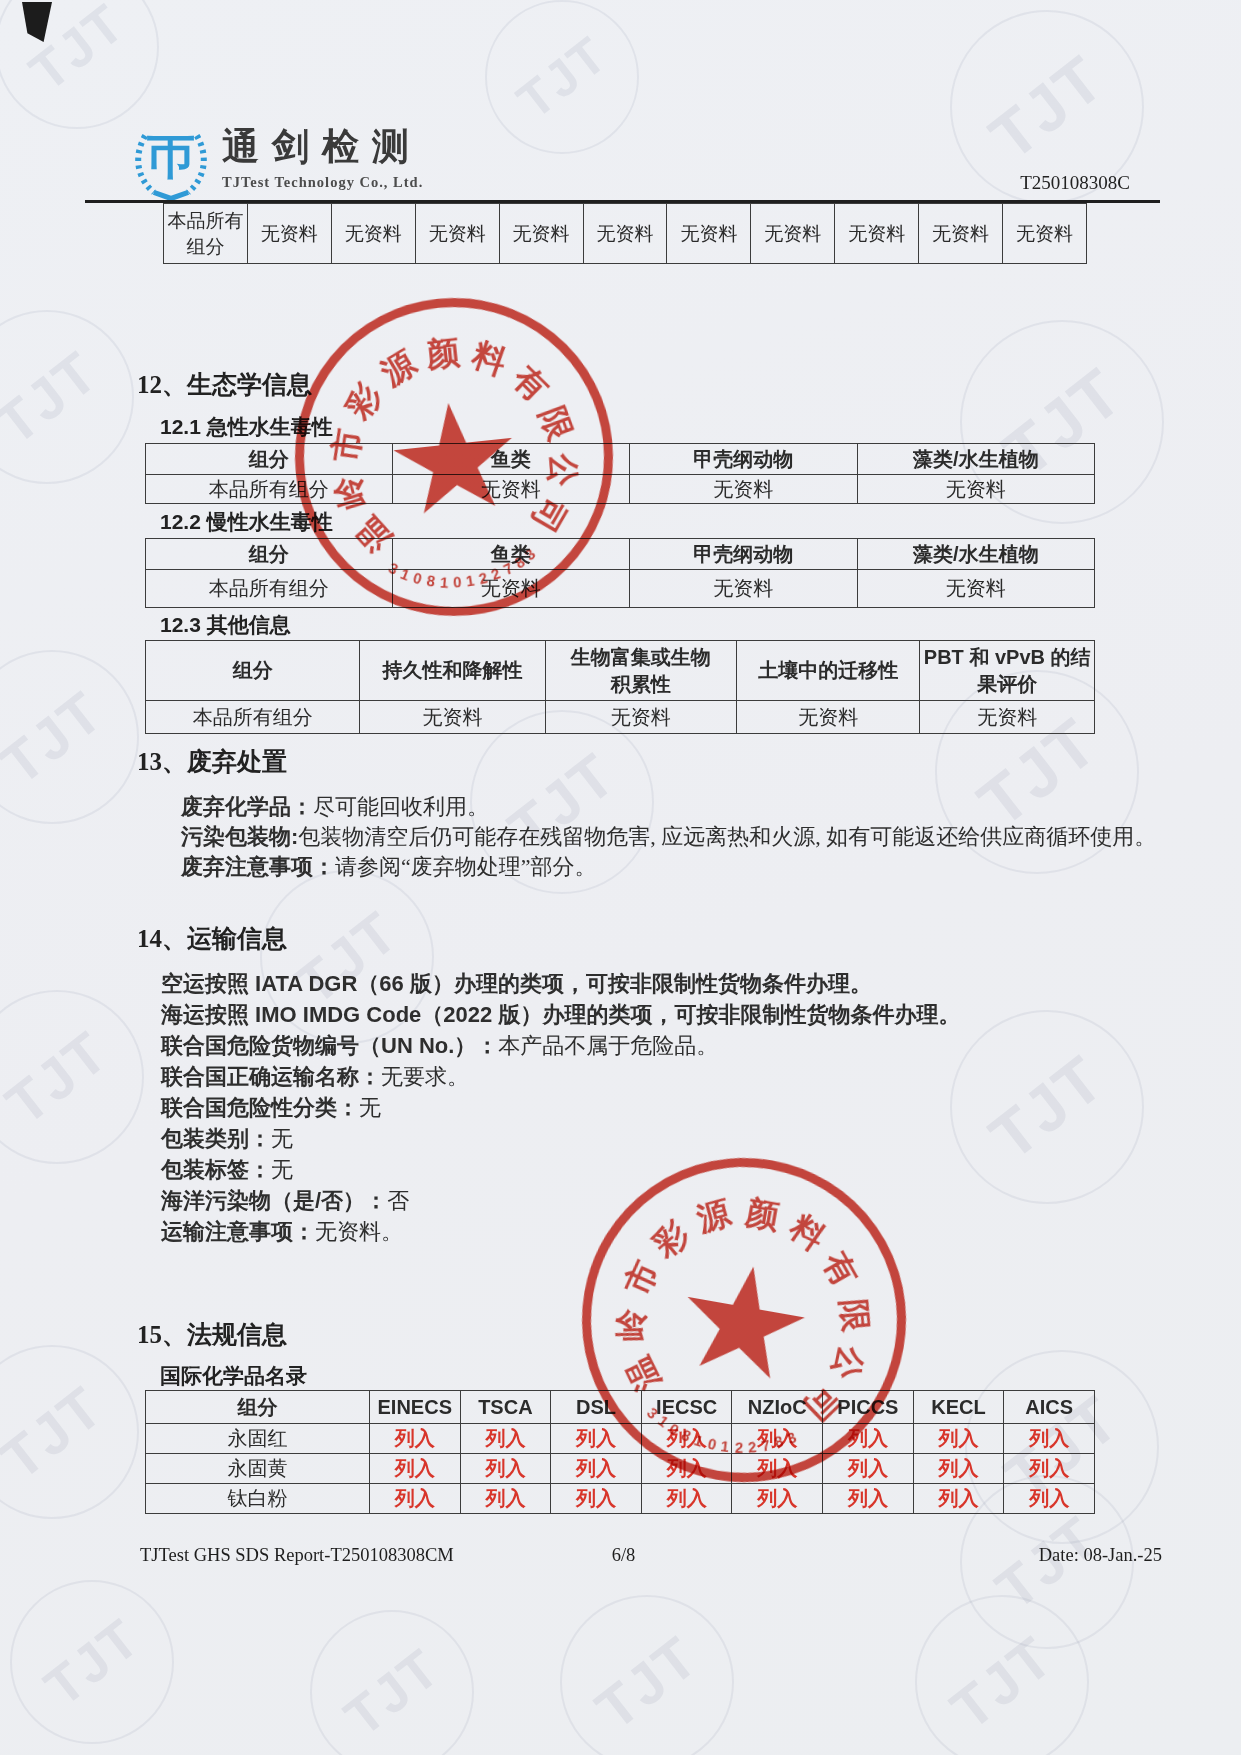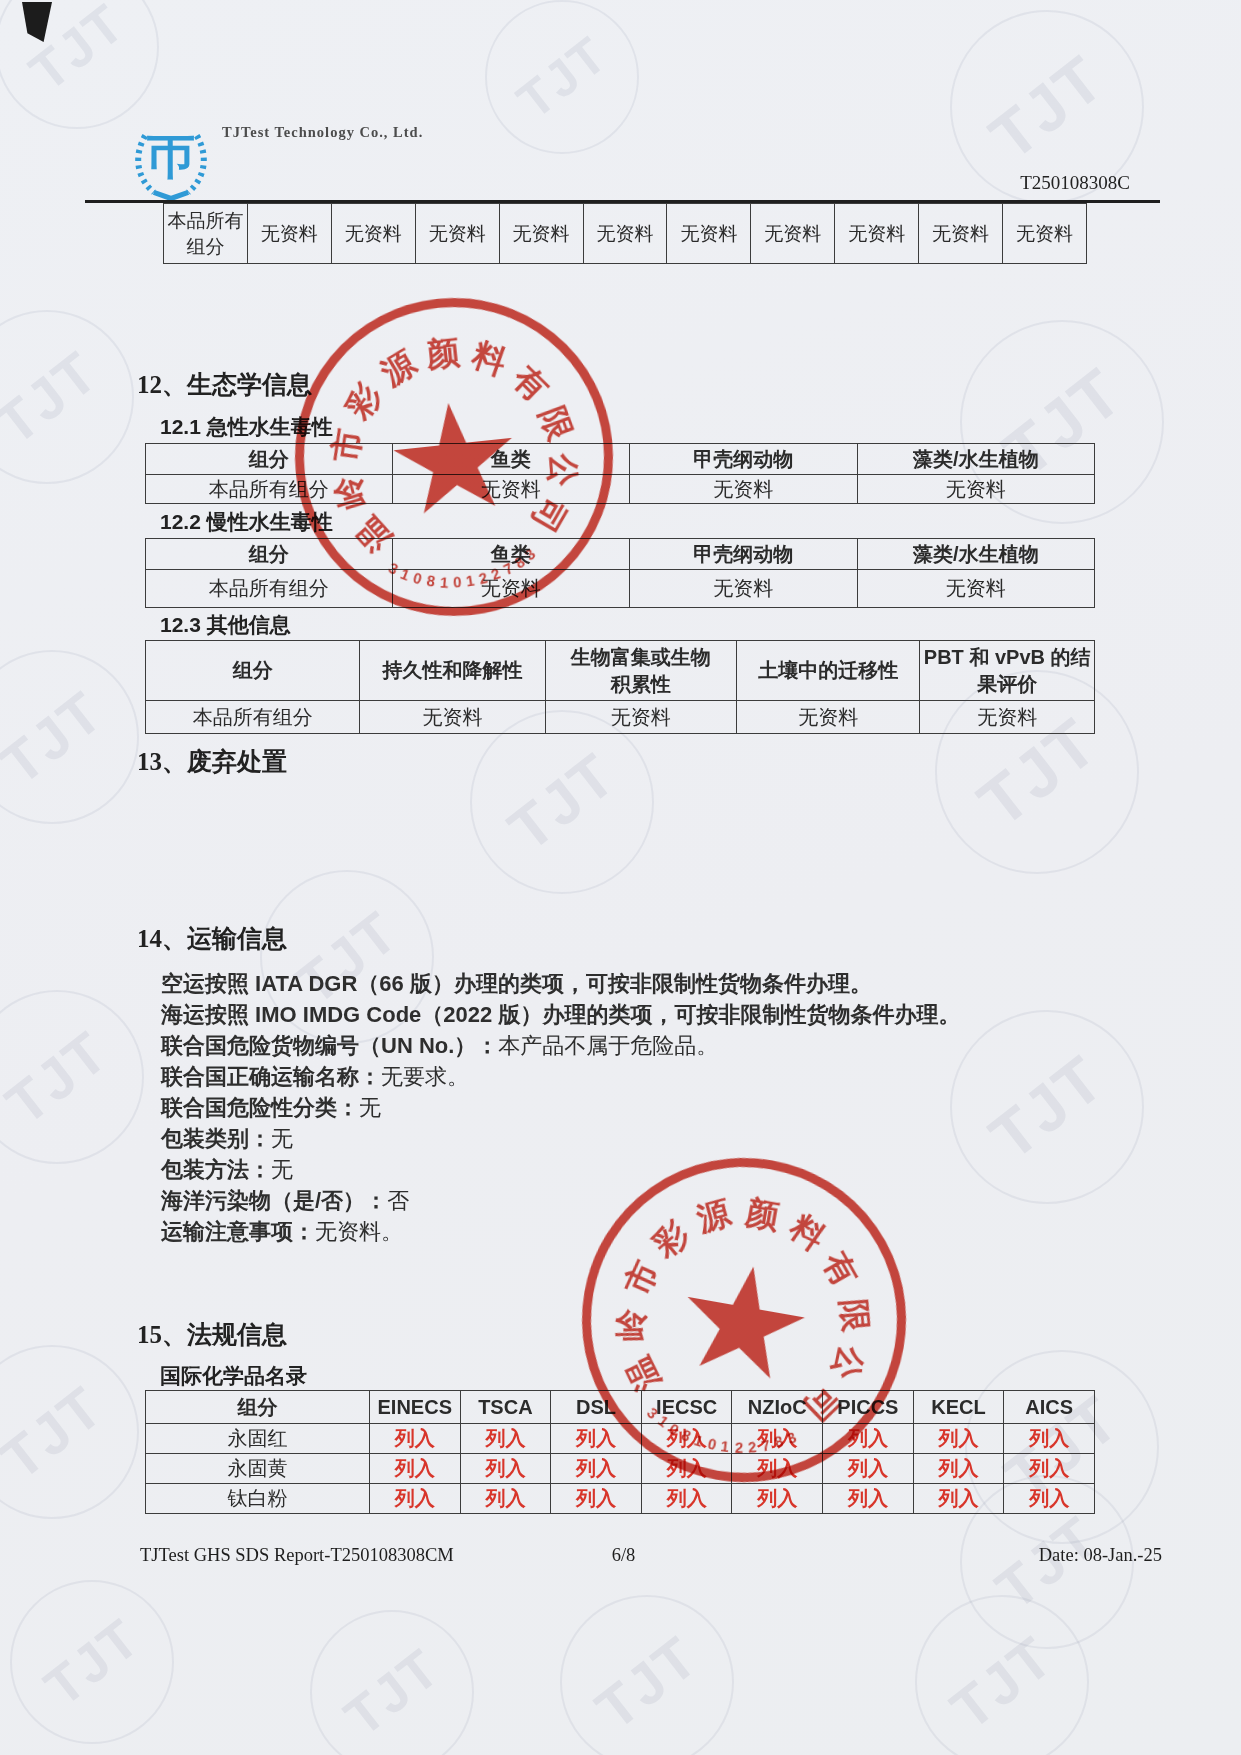--- a/index.html
+++ b/index.html
@@ -117,20 +117,21 @@
 
   <div class="abs" style="left:128px;top:114px;width:86px;height:88px;">
     <svg width="86" height="88" viewBox="0 0 100 100">
       <path d="M20,24 C7,46 9,72 30,90" fill="none" stroke="#2f9ad6" stroke-width="7" stroke-dasharray="4,5"></path>
       <path d="M80,24 C93,46 91,72 70,90" fill="none" stroke="#2f9ad6" stroke-width="7" stroke-dasharray="4,5"></path>
       <path d="M30,90 L50,97 L70,90" fill="none" stroke="#2f9ad6" stroke-width="6"></path>
       <text x="50" y="68" font-size="56" font-weight="bold" fill="#2f9ad6" text-anchor="middle" font-family="Liberation Sans, sans-serif">帀</text>
     </svg>
   </div>
   <div class="abs" style="left:222px;top:122px;">
+    <div id="logo-title">通剑检测</div>
     <div id="logo-sub">TJTest Technology Co., Ltd.</div>
   </div>
   <div id="report-no" class="abs" style="left:930px;top:172px;">T250108308C</div>
   <div id="rule" class="abs" style="left:85px;top:200px;width:1075px;"></div>
 
   <table class="tbl" style="left:163px;top:203px;width:924px;">
     <tbody>
     <tr style="height:60px;font-size:19px;">
       <td>本品所有组分</td>
       <td>无资料</td>
@@ -220,30 +221,35 @@
       <td>本品所有组分</td>
       <td>无资料</td>
       <td>无资料</td>
       <td>无资料</td>
       <td>无资料</td>
     </tr>
   </tbody>
     </table>
 
   <div class="abs sec-title" style="left:137px;top:745px;">13、废弃处置</div>
+  <div class="abs para" style="left:85px;top:792px;">
+    <div class="p-indent"><span class="lbl">废弃化学品：</span><span>尽可能回收利用。</span></div>
+    <div class="p-indent"><span class="lbl">污染包装物:</span><span>包装物清空后仍可能存在残留物危害, 应远离热和火源, 如有可能返还给供应商循环使用。</span></div>
+    <div class="p-indent"><span class="lbl">废弃注意事项：</span><span>请参阅“废弃物处理”部分。</span></div>
+  </div>
 
   <div class="abs sec-title" style="left:137px;top:922px;">14、运输信息</div>
   <div id="s14-lines" class="abs" style="left:161px;top:968px;width:1000px;">
     <div><span class="lbl">空运按照 IATA DGR（66 版）办理的类项，可按非限制性货物条件办理。</span><span></span></div>
     <div><span class="lbl">海运按照 IMO IMDG Code（2022 版）办理的类项，可按非限制性货物条件办理。</span><span></span></div>
     <div><span class="lbl">联合国危险货物编号（UN No.）：</span><span>本产品不属于危险品。</span></div>
     <div><span class="lbl">联合国正确运输名称：</span><span>无要求。</span></div>
     <div><span class="lbl">联合国危险性分类：</span><span>无</span></div>
     <div><span class="lbl">包装类别：</span><span>无</span></div>
-    <div><span class="lbl">包装方法：</span><span>无</span></div>
+    <div><span class="lbl">包装标签：</span><span>无</span></div>
     <div><span class="lbl">海洋污染物（是/否）：</span><span>否</span></div>
     <div><span class="lbl">运输注意事项：</span><span>无资料。</span></div>
   </div>
 
   <div class="abs sec-title" style="left:137px;top:1318px;">15、法规信息</div>
   <div class="abs sub-title" style="left:160px;top:1362px;">国际化学品名录</div>
   <table class="tbl" style="left:145px;top:1390px;width:950px;">
     <colgroup>
         <col style="width:23.6%">
         <col>

